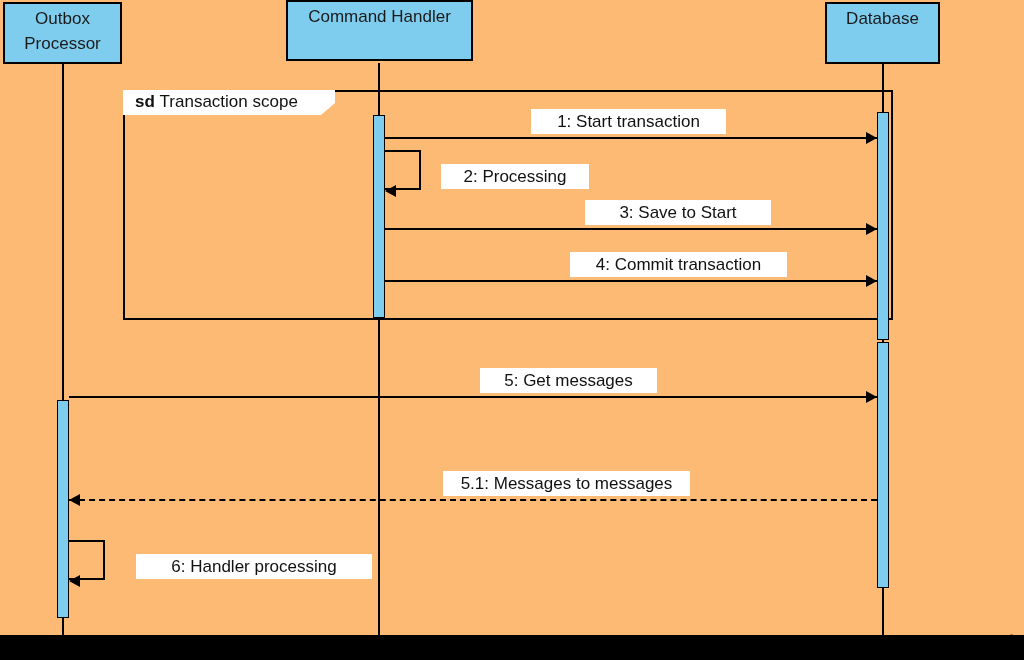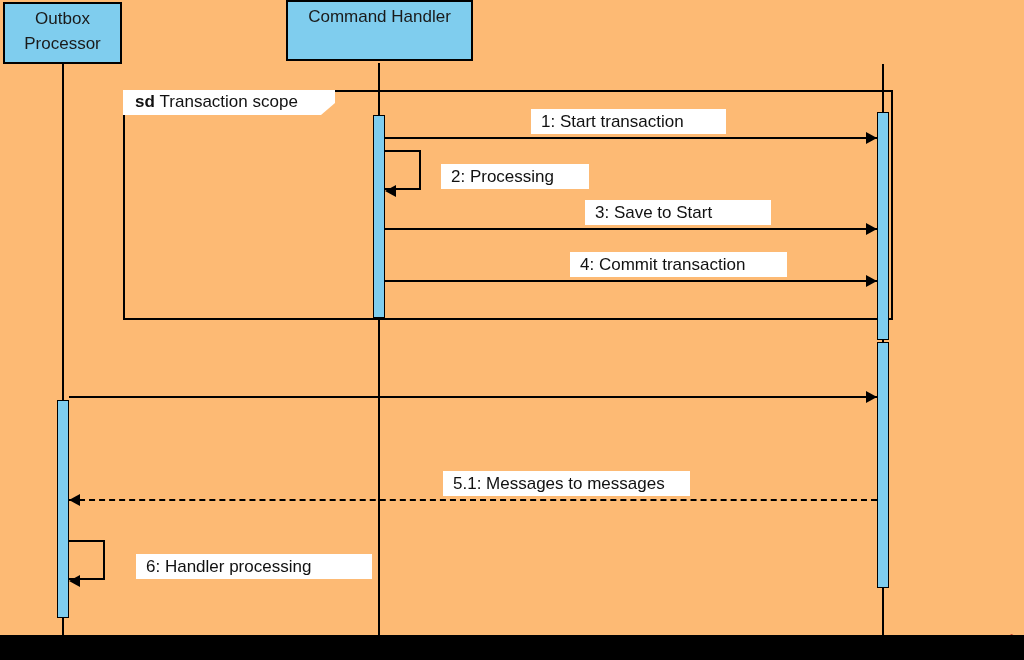--- a/index.html
+++ b/index.html
@@ -73,24 +73,24 @@
   }
 
   
   .msg-label {
     position: absolute;
     background: #FFFFFF;
     color: #111111;
     font-size: 17px;
     line-height: 25px;
     height: 25px;
-    padding: 0 10px;
+    padding: 0 4px;
     box-sizing: border-box;
     white-space: nowrap;
-    text-align: left;
+    text-align: center;
   }
 
   
   .msg-arrow {
     position: absolute;
     height: 2px;
     background: #000000;
   }
   .msg-arrow.dashed {
     background: none;
@@ -145,20 +145,21 @@
   <div class="lifeline-stem" style="left:378px; top:63px;  height:591px;"></div>
   <div class="lifeline-stem" style="left:882px; top:64px;  height:590px;"></div>
 
   <div class="frame-box" style="left:123px; top:90px; width:770px; height:230px;"></div>
 
   <div class="lifeline-head" style="left:3px; top:2px; width:119px; height:62px;">Outbox
 Processor</div>
 
   <div class="lifeline-head" style="left:286px; top:0; width:187px; height:61px;">Command Handler</div>
 
+  <div class="lifeline-head" style="left:825px; top:2px; width:115px; height:62px;">Database</div>
 
   <div class="activation" style="left:373px; top:115px; width:12px; height:203px;"></div>
 
   <div class="activation" style="left:877px; top:112px; width:12px; height:228px;"></div>
 
   <div class="activation" style="left:877px; top:342px; width:12px; height:246px;"></div>
 
   <div class="activation" style="left:57px; top:400px; width:12px; height:218px;"></div>
 
   <div class="msg-arrow" style="left:385px; top:137px; width:492px;"></div>
@@ -187,20 +188,21 @@
   </div>
 
   <div class="msg-label" style="left:531px; top:109px; width:195px;">1: Start transaction</div>
 
   <div class="msg-label" style="left:441px; top:164px; width:148px;">2: Processing</div>
 
   <div class="msg-label" style="left:585px; top:200px; width:186px;">3: Save to Start</div>
 
   <div class="msg-label" style="left:570px; top:252px; width:217px;">4: Commit transaction</div>
 
+  <div class="msg-label" style="left:480px; top:368px; width:177px;">5: Get messages</div>
 
   <div class="msg-label" style="left:443px; top:471px; width:247px;">5.1: Messages to messages</div>
 
   <div class="msg-label" style="left:136px; top:554px; width:236px;">6: Handler processing</div>
 
   <div class="watermark" style="left:893px; top:634px;">
     <span>Powered by Visual Paradigm Community Edition</span>
     <span class="vp-logo"></span>
   </div>
 

